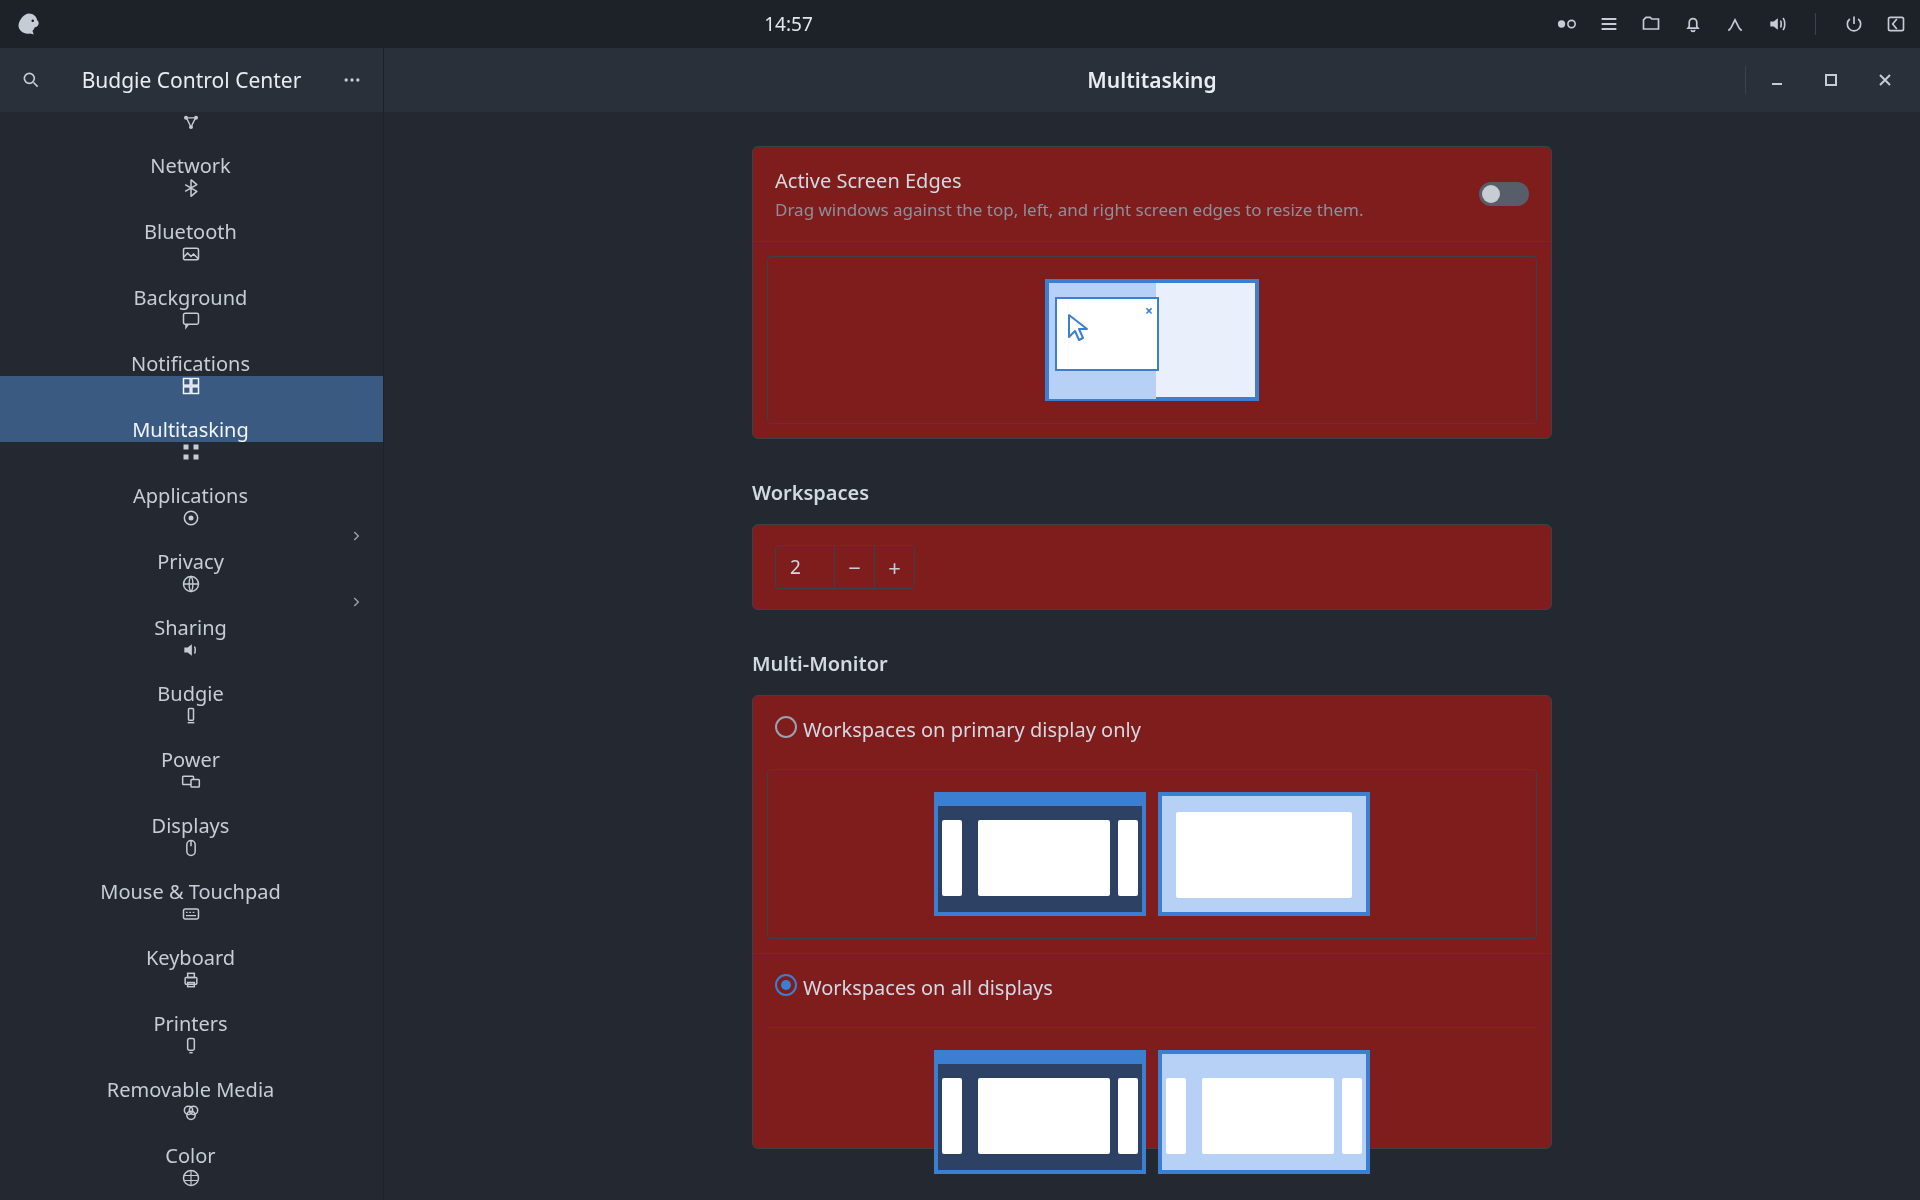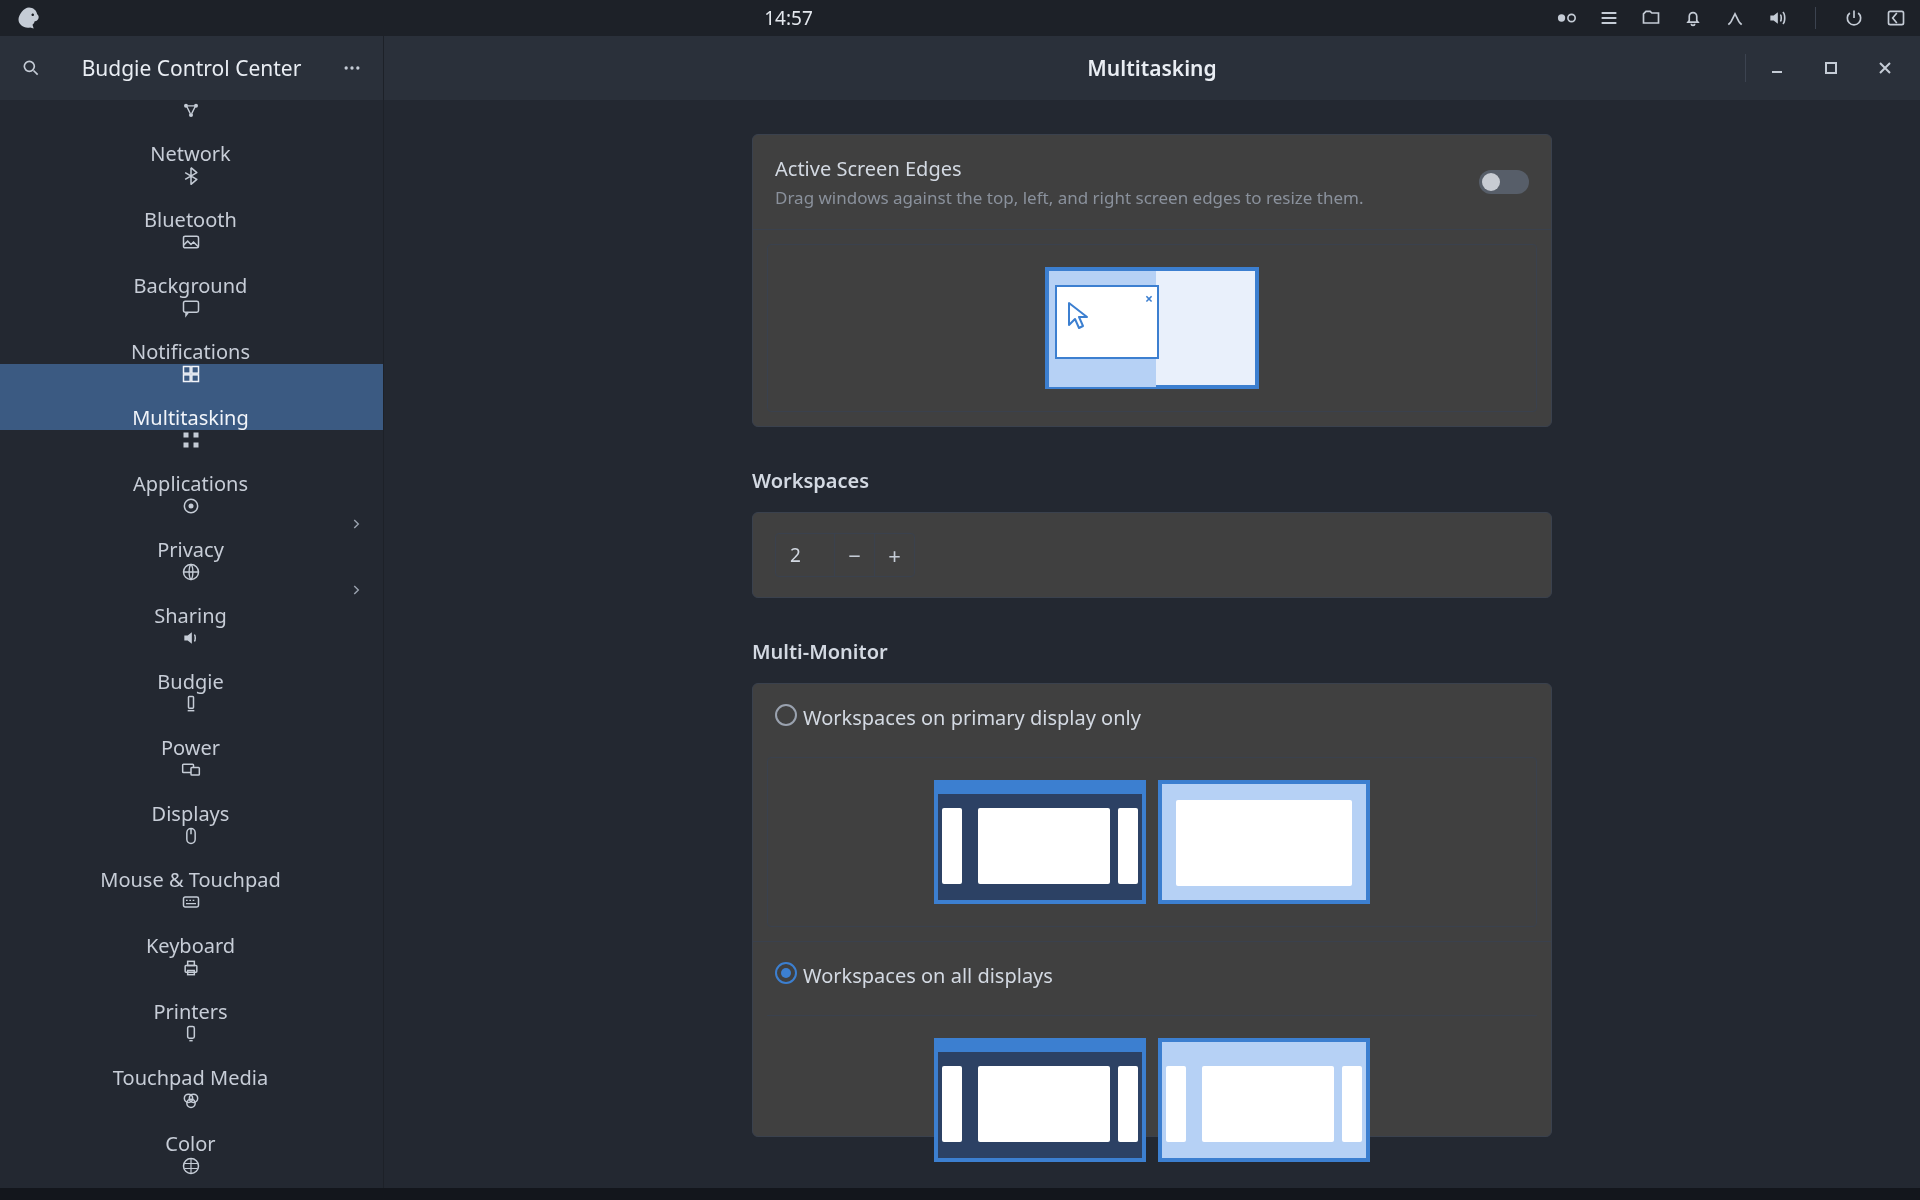--- a/index.html
+++ b/index.html
@@ -1,19 +1,19 @@
 <!DOCTYPE html>
 <html><head>
 <meta charset="utf-8">
 <style>
   * { box-sizing: border-box; margin: 0; padding: 0; }
   html, body { width: 1920px; height: 1200px; overflow: hidden; font-family: "Segoe UI", "Noto Sans", Arial, sans-serif; background: #13161c; color: #c5ccd6; }
 
   
-  .top-panel { height: 36px; width: 100%; background: #1d2128; display: flex; align-items: center; padding: 0 14px; font-size: 19px; color: #c5ccd6; }
+  .top-panel { height: 48px; width: 100%; background: #1d2128; display: flex; align-items: center; padding: 0 14px; font-size: 19px; color: #c5ccd6; }
   .top-panel .budgie-logo { width: 30px; height: 30px; display: flex; align-items: center; justify-content: center; }
   .top-panel .spacer { flex: 1; }
   .top-panel .clock { font-size: 19px; color: #e3e7ed; }
   .top-panel .tray { display: flex; align-items: center; gap: 22px; margin-left: 24px; }
   .top-panel .tray-item { width: 20px; height: 20px; display: flex; align-items: center; justify-content: center; color: #c5ccd6; }
   .top-panel .tray-item.sep { width: 1px; height: 22px; background: #3c4350; margin: 0 6px; }
 
   
   .window { position: relative; width: 100%; height: calc(100% - 48px); background: #232831; }
   .titlebar { height: 64px; display: flex; align-items: stretch; background: #2a303a; }
@@ -31,21 +31,21 @@
   .sidebar { width: 384px; border-right: 1px solid #1d2128; background: #232831; overflow: hidden; }
   .side-item { display: flex; align-items: center; gap: 20px; height: 66px; padding: 0 20px 0 18px; color: #c7cdd7; font-size: 20px; flex-direction: column; }
   .side-item .chev { margin-left: auto; color: #9aa2af; }
   .side-item .side-icon { width: 22px; display: flex; justify-content: center; }
   .side-item.active { background: #3b5a82; color: #f1f4f9; }
 
   .content { flex: 1; background: #232831; overflow-y: auto; }
   .content-inner { width: 800px; margin: 0 auto; padding: 34px 0 80px 0; }
 
   .section-title { font-size: 20px; font-weight: 600; color: #d3d9e2; margin-bottom: 18px; }
-  .panel { background: #404040; border: 1px solid #3a414d; border-radius: 6px; margin-bottom: 40px; }
+  .panel { background: #7f1d1d; border: 1px solid #3a414d; border-radius: 6px; margin-bottom: 40px; }
   .row { display: flex; align-items: center; padding: 20px 22px; border-bottom: 1px solid #3a414d; }
   .row:last-child { border-bottom: none; }
   .row .row-text { flex: 1; }
   .row .row-title { font-size: 20px; color: #d3d9e2; }
   .row .row-sub { font-size: 17px; color: #8a919c; margin-top: 4px; }
   .illus-row { padding: 14px; }
   .illus-box { border: 1px solid #3a414d; border-radius: 4px; display: flex; align-items: center; justify-content: center; padding: 22px 10px; }
 
   
   .toggle { width: 50px; height: 24px; border-radius: 12px; background: #575e69; position: relative; }
@@ -333,21 +333,21 @@
           </span>
           <span>Printers</span>
         </div>
         <div class="side-item">
           <span class="side-icon">
             <svg width="20" height="20" viewBox="0 0 24 24">
               <rect x="8" y="3" width="8" height="14" rx="2" fill="none" stroke="#c5ccd6" stroke-width="1.8"></rect>
               <path d="M10 20h4" stroke="#c5ccd6" stroke-width="1.8"></path>
             </svg>
           </span>
-          <span>Touchpad Media</span>
+          <span>Removable Media</span>
         </div>
         <div class="side-item">
           <span class="side-icon">
             <svg width="20" height="20" viewBox="0 0 24 24">
               <circle cx="9" cy="10" r="5" fill="none" stroke="#c5ccd6" stroke-width="1.8"></circle>
               <circle cx="15" cy="10" r="5" fill="none" stroke="#c5ccd6" stroke-width="1.8"></circle>
               <circle cx="12" cy="16" r="5" fill="none" stroke="#c5ccd6" stroke-width="1.8"></circle>
             </svg>
           </span>
           <span>Color</span>

